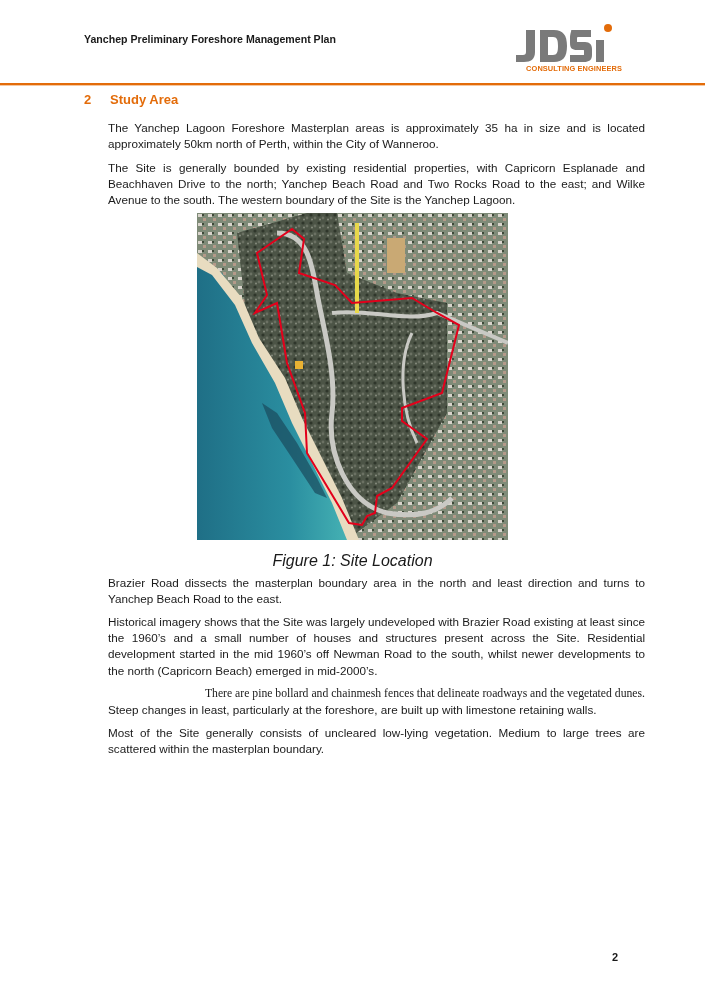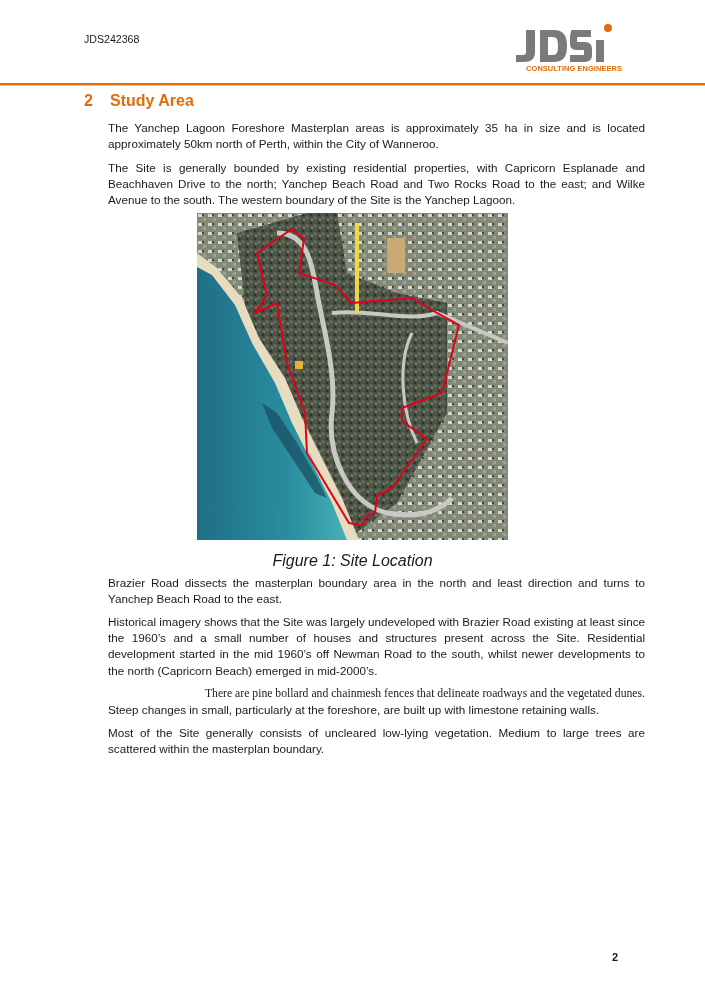--- a/index.html
+++ b/index.html
@@ -8,40 +8,40 @@
     font-family: "Liberation Sans", sans-serif; color: #1a1a1a;
   }
   .header { position: absolute; left: 84px; top: 33px; font-size: 10.6px; line-height: 13px; }
   .header .bold { font-weight: bold; }
   .logo { position: absolute; left: 512px; top: 22px; width: 110px; height: 52px; }
   .rule {
     position: absolute; left: 0; top: 83px; width: 705px; height: 2px;
     background: #e36c0a; box-shadow: 0 1px 0 #f6c8a0;
   }
   .h2 {
-    position: absolute; left: 84px; top: 92px; font-size: 16px; font-weight: bold; color: #e36c0a;
+    position: absolute; left: 84px; top: 92px; font-size: 13px; font-weight: bold; color: #e36c0a;
   }
   .h2 .num { display: inline-block; width: 26px; }
   .para {
     position: absolute; left: 84px; width: 537px; font-size: 11.7px; line-height: 16.2px;
     text-align: justify;
     margin-left: 24px;
   }
   .figure { position: absolute; left: 197px; top: 213px; width: 311px; height: 327px; overflow: hidden; }
   .caption {
     position: absolute; left: 84px; top: 552px; width: 537px; text-align: center;
     font-size: 16px; font-style: italic;
   }
   .page-num { position: absolute; left: 612px; top: 951px; font-size: 11px; font-weight: bold; }
 </style>
 </head>
 <body>
 
 <div class="header">
-  <div>JDS242368</div>
+  <div class="bold">Yanchep Preliminary Foreshore Management Plan</div>
 </div>
 
 <div class="logo">
   <svg width="110" height="52" viewBox="0 0 110 52">
 
     <path d="M14 8 h9 v22 c0 7 -4 10 -11 10 h-8 v-7 h7 c2 0 3 -1 3 -3 z" fill="#7a7a7a"></path>
 
     <path d="M28 8 h14 c9 0 13 5 13 16 s-4 16 -13 16 h-14 z M36 15 v18 h5 c4 0 5 -3 5 -9 s-1 -9 -5 -9 z" fill="#7a7a7a" fill-rule="evenodd"></path>
 
     <path d="M59 8 h20 v7 h-13 c-1 0 -1 1 -1 1 v3 c0 1 0 1 1 1 h7 c5 0 7 3 7 7 v6 c0 5 -3 7 -8 7 h-14 v-7 h13 c1 0 1 0 1 -1 v-3 c0 -1 0 -1 -1 -1 h-6 c-5 0 -7 -2 -7 -7 v-5 c0 -5 2 -8 1 -8 z" fill="#7a7a7a"></path>
@@ -103,16 +103,16 @@
 
     <polygon points="60,40 95,16 107,26 102,60 138,72 155,90 215,85 240,100 262,112 245,180 205,195 205,208 230,226 195,275 180,283 178,300 170,303 165,312 152,310 110,240 108,200 90,150 80,90 58,100 70,82 60,40" fill="none" stroke="#e3001b" stroke-width="2"></polygon>
   </svg>
 </div>
 
 <div class="caption">Figure 1: Site Location</div>
 
 <div class="para" style="top:575px;">Brazier Road dissects the masterplan boundary area in the north and least direction and turns to Yanchep Beach Road to the east.</div>
 <div class="para" style="top:614px;">Historical imagery shows that the Site was largely undeveloped with Brazier Road existing at least since the 1960’s and a small number of houses and structures present across the Site. Residential development started in the mid 1960’s off Newman Road to the south, whilst newer developments to the north (Capricorn Beach) emerged in mid-2000’s.</div>
 <div class="para" style="top:686px; text-align:right;font-family:Liberation Serif, serif;">There are pine bollard and chainmesh fences that delineate roadways and the vegetated dunes.</div>
-<div class="para" style="top:702px; text-align:left;">Steep changes in small, particularly at the foreshore, are built up with limestone retaining walls.</div>
+<div class="para" style="top:702px; text-align:left;">Steep changes in least, particularly at the foreshore, are built up with limestone retaining walls.</div>
 <div class="para" style="top:725px;">Most of the Site generally consists of uncleared low-lying vegetation. Medium to large trees are scattered within the masterplan boundary.</div>
 
 <div class="page-num">2</div>
 
 </body></html>

